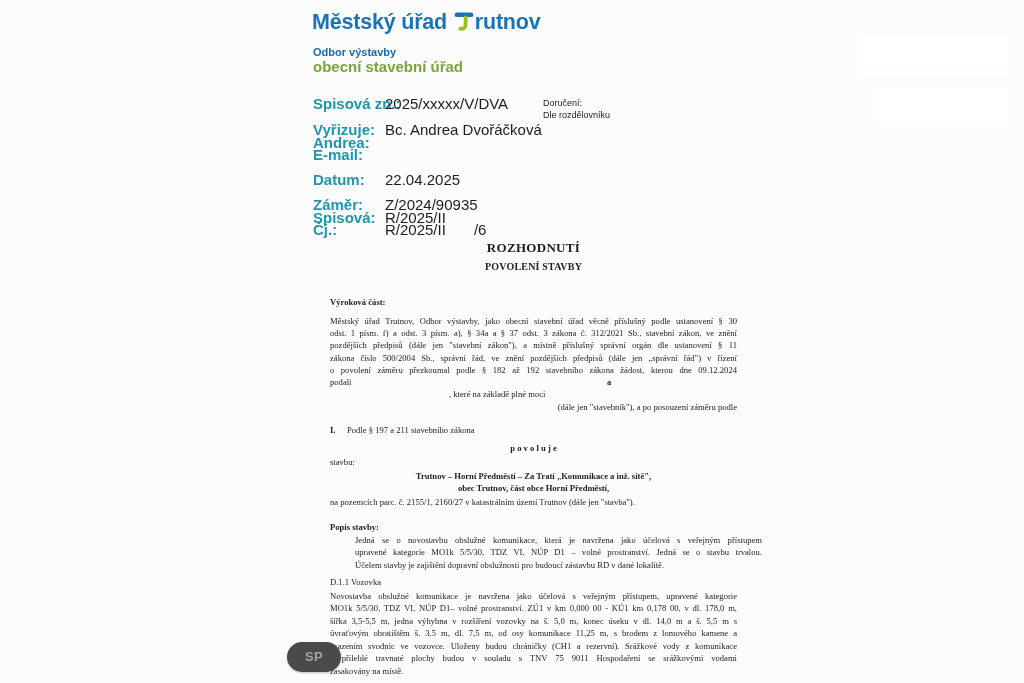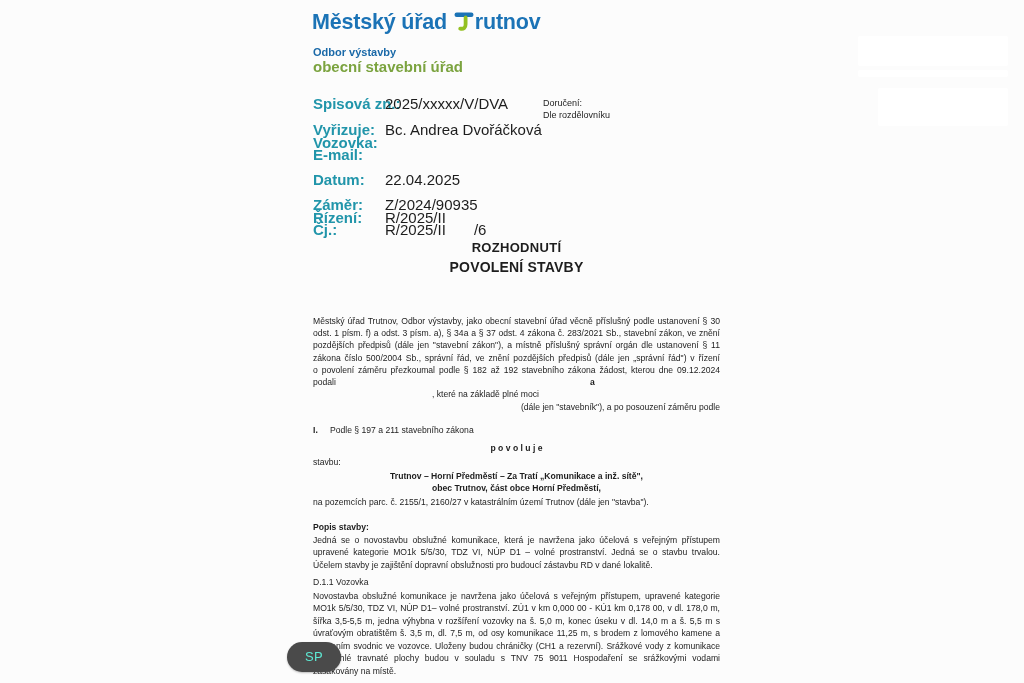--- a/index.html
+++ b/index.html
@@ -3,21 +3,21 @@
 <meta charset="utf-8">
 <title>Document</title>
 <style>
   html,body{margin:0;padding:0;background:#e9e9e9;}
   .canvas{
     position:relative; width:1024px; height:683px; overflow:hidden;
     background:#fcfcfc; color:#1d1d1d;
     font-family:"Liberation Sans","DejaVu Sans",sans-serif;
     font-size:8.6px; line-height:12.2px;padding-left:35px;
   }
-  .col{position:absolute; left:313px; width:407px;}
+  .col{position:absolute; left:330px; width:407px;font-family:Liberation Serif, serif;}
   .bold{font-weight:bold;}
   .center{text-align:center;}
   .right{text-align:right;}
   .jl{text-align:justify; text-align-last:justify;}
   .jl-last-left > div:last-child{text-align-last:left;}
   
   .h1{
     position:absolute; left:312px; top:9px;
     font-size:21.5px; font-weight:bold; color:#1b73b6;
     letter-spacing:-0.2px; white-space:pre; line-height:26px;
@@ -26,28 +26,28 @@
   .dept{position:absolute; left:313px; top:45px; font-size:11px; font-weight:bold; color:#1a69a8; line-height:14px;}
   .subdept{position:absolute; left:313px; top:60px; font-size:15px; font-weight:bold; color:#7ba33f; line-height:14px;}
   
   .mrow{position:absolute; left:313px; font-size:15px; line-height:11px; white-space:nowrap;}
   .mlabel{display:inline-block; width:72px; font-weight:bold; color:#2195aa;}
   .mval{color:#1d1d1d;}
   .cj-suffix{margin-left:28px;}
   .delivery{position:absolute; left:543px; top:98px; font-size:9px; line-height:11.5px;}
   
   .doc-title{font-size:13px; letter-spacing:0.3px;}
-  .doc-subtitle{font-size:14px; letter-spacing:0.2px;}
+  .doc-subtitle{font-size:10px; letter-spacing:0.2px;}
   
   .wm-block{position:absolute; background:#ffffff; border-radius:2px;}
   
   .sp-badge{
     position:absolute; left:287px; top:642px; width:54px; height:30px;
-    background:#4a4a4a; border-radius:15px; color:#5eead4;
-    font-size:13px; font-weight:normal; letter-spacing:0.3px;
+    background:#4a4a4a; border-radius:15px; color:#a3a3a3;
+    font-size:13px; font-weight:bold; letter-spacing:0.3px;
     display:flex; align-items:center; justify-content:center;
     box-shadow:0 1px 2px rgba(0,0,0,0.25);
   }
   .podali-a{position:absolute; left:277px; top:0; font-weight:bold;}
   .ktere{padding-left:119px;}
 </style>
 </head>
 <body>
 
 <div class="canvas">
@@ -69,44 +69,45 @@
     <span class="mlabel">Spisová zn.:</span><span class="mval">2025/xxxxx/V/DVA</span>
   </div>
   <div class="delivery">
     <div>Doručení:</div>
     <div>Dle rozdělovníku</div>
   </div>
   <div class="mrow" style="top:124px;">
     <span class="mlabel">Vyřizuje:</span><span class="mval">Bc. Andrea Dvořáčková</span>
   </div>
   <div class="mrow" style="top:137px;">
-    <span class="mlabel">Vozovka:</span><span class="mval"></span>
+    <span class="mlabel">Andrea:</span><span class="mval"></span>
   </div>
   <div class="mrow" style="top:149px;">
     <span class="mlabel">E-mail:</span><span class="mval"></span>
   </div>
   <div class="mrow" style="top:174px;">
     <span class="mlabel">Datum:</span><span class="mval">22.04.2025</span>
   </div>
   <div class="mrow" style="top:199px;">
     <span class="mlabel">Záměr:</span><span class="mval">Z/2024/90935</span>
   </div>
   <div class="mrow" style="top:211.5px;">
-    <span class="mlabel">Řízení:</span><span class="mval">R/2025/II</span>
+    <span class="mlabel">Spisová:</span><span class="mval">R/2025/II</span>
   </div>
   <div class="mrow" style="top:224px;">
     <span class="mlabel">Čj.:</span><span class="mval">R/2025/II</span><span class="mval cj-suffix">/6</span>
   </div>
 
   <div class="col center bold doc-title" style="top:242px;">ROZHODNUTÍ</div>
   <div class="col center bold doc-subtitle" style="top:261px;">POVOLENÍ STAVBY</div>
 
+  <div class="col bold" style="top:296px;">Výroková část:</div>
   <div class="col" style="top:315px; line-height:12.2px;">
       <div class="jl">Městský úřad Trutnov, Odbor výstavby, jako obecní stavební úřad věcně příslušný podle ustanovení § 30</div>
-      <div class="jl">odst. 1 písm. f) a odst. 3 písm. a),  § 34a a § 37 odst. 4 zákona č. 283/2021 Sb., stavební zákon, ve znění</div>
+      <div class="jl">odst. 1 písm. f) a odst. 3 písm. a),  § 34a a § 37 odst. 3 zákona č. 312/2021 Sb., stavební zákon, ve znění</div>
       <div class="jl">pozdějších předpisů (dále jen "stavební zákon"), a místně příslušný správní orgán dle ustanovení § 11</div>
       <div class="jl">zákona číslo 500/2004 Sb., správní řád, ve znění pozdějších předpisů (dále jen „správní řád") v řízení</div>
       <div class="jl">o povolení záměru přezkoumal podle § 182 až 192 stavebního zákona žádost, kterou dne 09.12.2024</div>
     </div>
   <div class="col" style="top:376px;">
     <span>podali</span>
     <span class="podali-a">a</span>
   </div>
   <div class="col ktere" style="top:388px;">, které na základě plné moci</div>
   <div class="col right" style="top:400.5px;">(dále jen "stavebník"), a po posouzení záměru podle</div>
@@ -116,21 +117,21 @@
   </div>
   <div class="col center bold" style="top:441.5px;">p o v o l u j e</div>
   <div class="col center bold" style="top:469.5px; line-height:12px;">
     <div>Trutnov – Horní Předměstí – Za Tratí „Komunikace a inž. sítě",</div>
     <div>obec Trutnov, část obce Horní Předměstí,</div>
   </div>
   <div class="col" style="top:455.5px;">stavbu:</div>
   <div class="col" style="top:495.5px;">na pozemcích parc. č. 2155/1, 2160/27 v katastrálním území Trutnov (dále jen "stavba").</div>
 
   <div class="col bold" style="top:521px;">Popis stavby:</div>
-  <div class="col jl-last-left" style="top:533.5px; line-height:12.6px;">
+  <div class="col jl-last-left" style="top:533.5px; line-height:12.6px;margin-left:25px;">
       <div class="jl">Jedná se o novostavbu obslužné komunikace, která je navržena jako účelová s veřejným přístupem</div>
       <div class="jl">upravené kategorie MO1k 5/5/30, TDZ VI, NÚP D1 – volné prostranství. Jedná se o stavbu trvalou.</div>
       <div class="jl">Účelem stavby je zajištění dopravní obslužnosti pro budoucí zástavbu RD v dané lokalitě.</div>
     </div>
   <div class="col" style="top:576px;">D.1.1 Vozovka</div>
   <div class="col jl-last-left" style="top:589.5px; line-height:12.55px;">
       <div class="jl">Novostavba obslužné komunikace je navržena jako účelová s veřejným přístupem, upravené kategorie</div>
       <div class="jl">MO1k 5/5/30, TDZ VI, NÚP D1– volné prostranství. ZÚ1 v km 0,000 00 - KÚ1 km 0,178 00, v dl. 178,0 m,</div>
       <div class="jl">šířka 3,5-5,5 m, jedna výhybna v rozšíření vozovky na š. 5,0 m, konec úseku v dl. 14,0 m a š. 5,5 m s</div>
       <div class="jl">úvraťovým obratištěm š. 3,5 m, dl. 7,5 m, od osy komunikace 11,25 m, s brodem z lomového kamene a</div>

